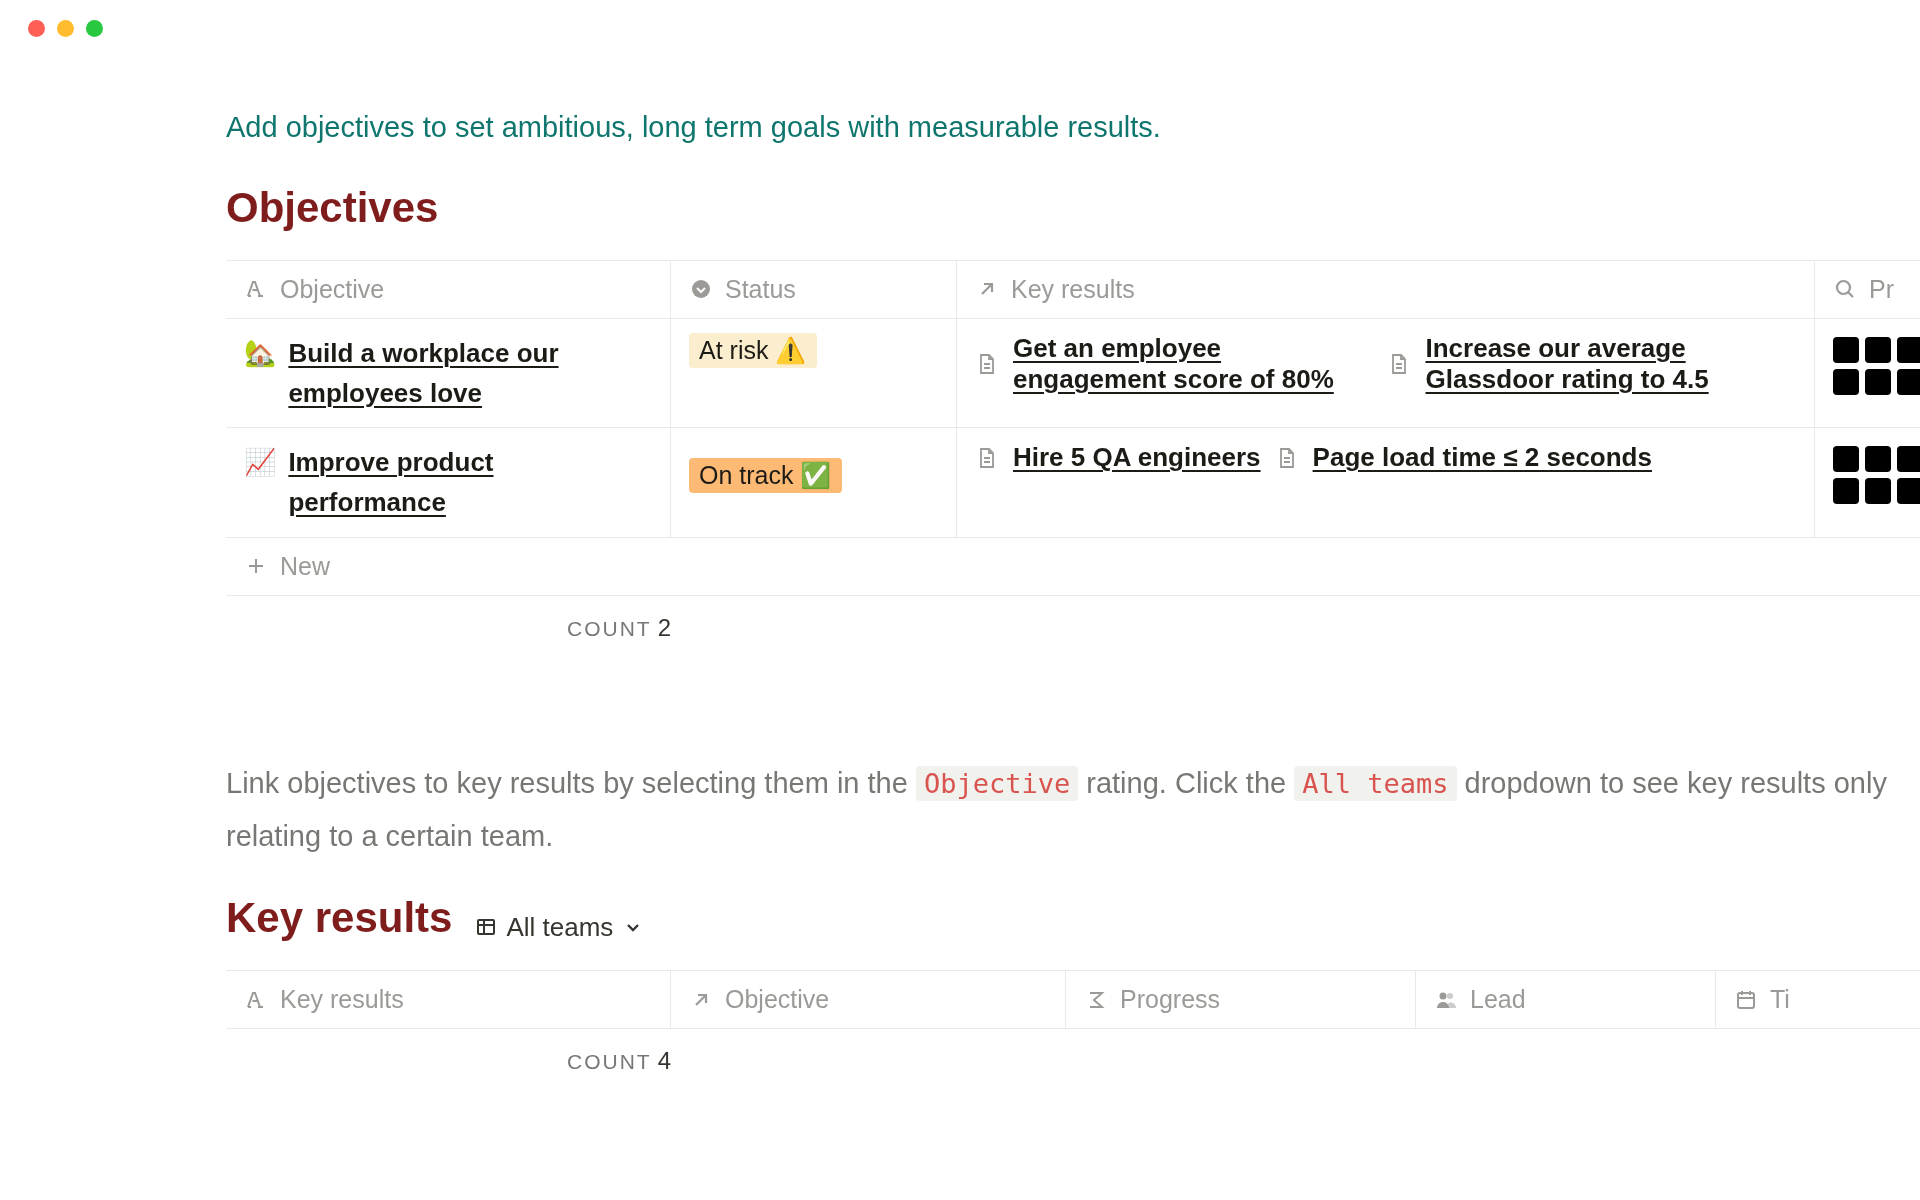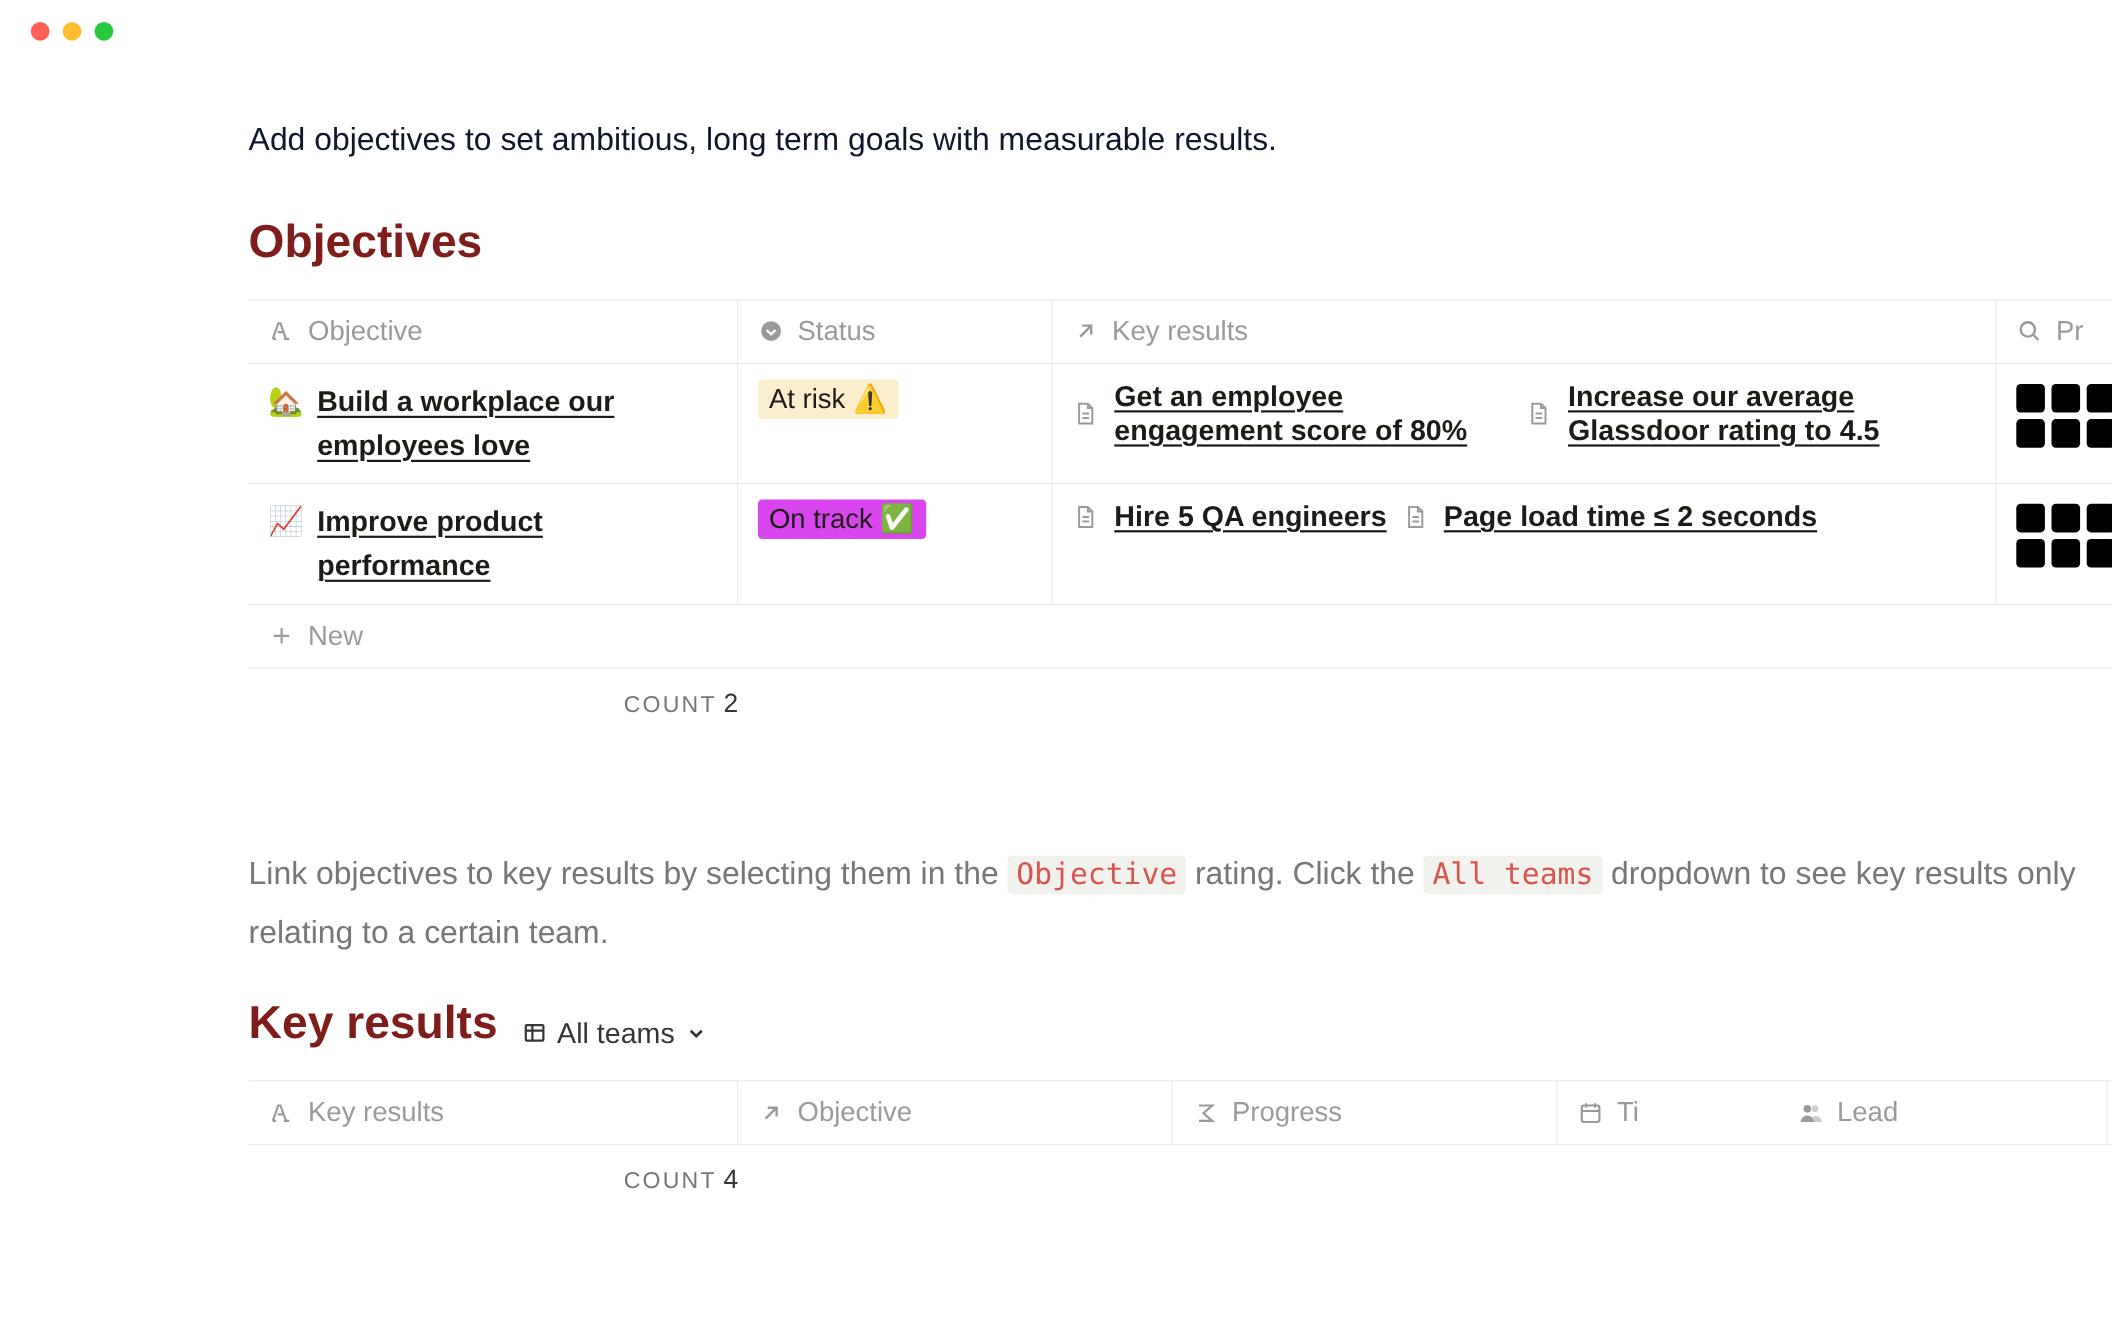--- a/index.html
+++ b/index.html
@@ -23,23 +23,23 @@
   .dot-red { background: #ff5f57; }
   .dot-yellow { background: #febc2e; }
   .dot-green { background: #28c840; }
 
   .content {
     padding: 70px 0 0 226px;
     width: 100%;
   }
 
   .intro {
-    color: #0f172a;
+    color: #0f766e;
     font-size: 29px;
-    margin-bottom: 48px;
+    margin-bottom: 36px;
     line-height: 1.4;
   }
 
   .intro2 {
     color: #787774;
     font-size: 29px;
     line-height: 1.85;
     margin-top: 115px;
     margin-bottom: 30px;
   }
@@ -131,21 +131,21 @@
   .obj-text { text-decoration: underline; text-decoration-thickness: 1.5px; text-underline-offset: 4px; font-weight: 600; }
 
   .status-badge {
     display: inline-block;
     padding: 3px 10px;
     border-radius: 4px;
     font-size: 25px;
     font-weight: 500;
   }
   .badge-risk  { background: #fbeece; color: #1d1b16; }
-  .badge-track { background: #d946ef; color: #1d1b16; }
+  .badge-track { background: #fdba74; color: #1d1b16; margin-top: 16px; }
 
   .kr-list { display: flex; flex-direction: row; gap: 14px; width: 100%; }
   .kr-item { display: flex; align-items: center; gap: 14px; }
   .kr-text { text-decoration: underline; text-decoration-thickness: 1.5px; text-underline-offset: 4px; font-weight: 600; }
 
   .squares { display: flex; flex-wrap: wrap; gap: 6px; align-content: flex-start; padding-top: 4px;}
   .sq { width: 26px; height: 26px; background: #000; border-radius: 4px; }
 
   .new-row {
     display: flex;
@@ -368,40 +368,40 @@
         <span>Objective</span>
       </div>
       <div class="th col2-prog">
         <span class="icon-svg">
           <svg viewBox="0 0 24 24" fill="none" stroke="currentColor" stroke-width="2">
               <path d="M6 5h12l-8 7 8 7H6"></path>
             </svg>
         </span>
         <span>Progress</span>
       </div>
-      <div class="th col2-time">
-        <span class="icon-svg">
-          <svg viewBox="0 0 24 24" fill="none" stroke="currentColor" stroke-width="2">
-              <rect x="4" y="5" width="16" height="15" rx="2"></rect>
-              <path d="M4 10h16M8 3v4M16 3v4"></path>
-            </svg>
-        </span>
-        <span>Ti</span>
-      </div>
       <div class="th col2-lead">
         <span class="icon-svg">
           <svg viewBox="0 0 24 24" fill="currentColor">
               <circle cx="9" cy="8" r="3.5"></circle>
               <path d="M3 20c0-3.3 2.7-6 6-6s6 2.7 6 6" fill="currentColor"></path>
               <circle cx="16" cy="8" r="3" opacity="0.5"></circle>
               <path d="M12 20c0-3 2.2-5.5 5-5.5s5 2.5 5 5.5" opacity="0.5"></path>
             </svg>
         </span>
         <span>Lead</span>
       </div>
+      <div class="th col2-time">
+        <span class="icon-svg">
+          <svg viewBox="0 0 24 24" fill="none" stroke="currentColor" stroke-width="2">
+              <rect x="4" y="5" width="16" height="15" rx="2"></rect>
+              <path d="M4 10h16M8 3v4M16 3v4"></path>
+            </svg>
+        </span>
+        <span>Ti</span>
+      </div>
     </div>
   </div>
 
   <div class="footer-count">
     <span>COUNT</span><span class="num">4</span>
   </div>
 
 </div>
 
 </body></html>

